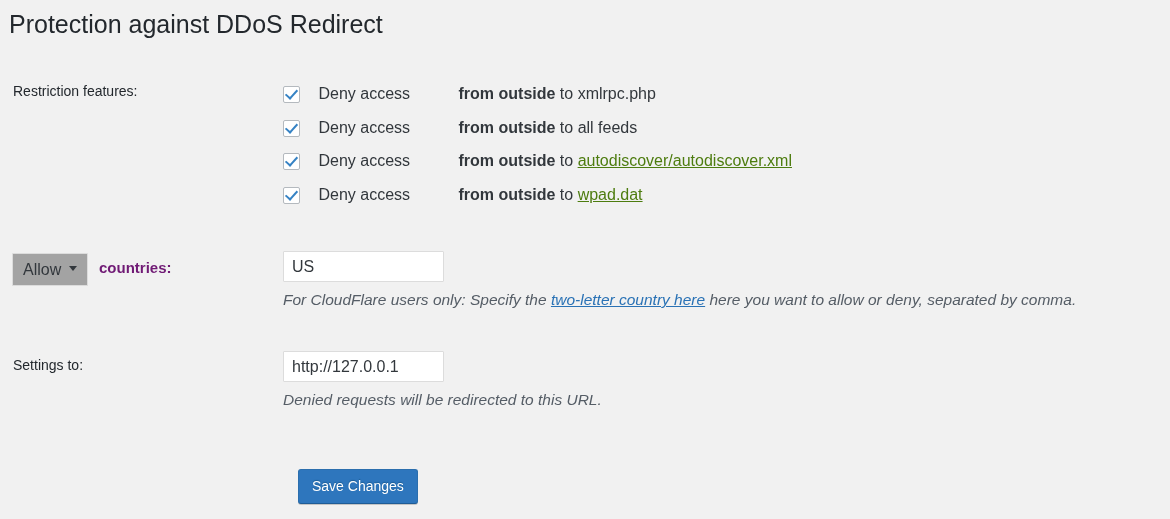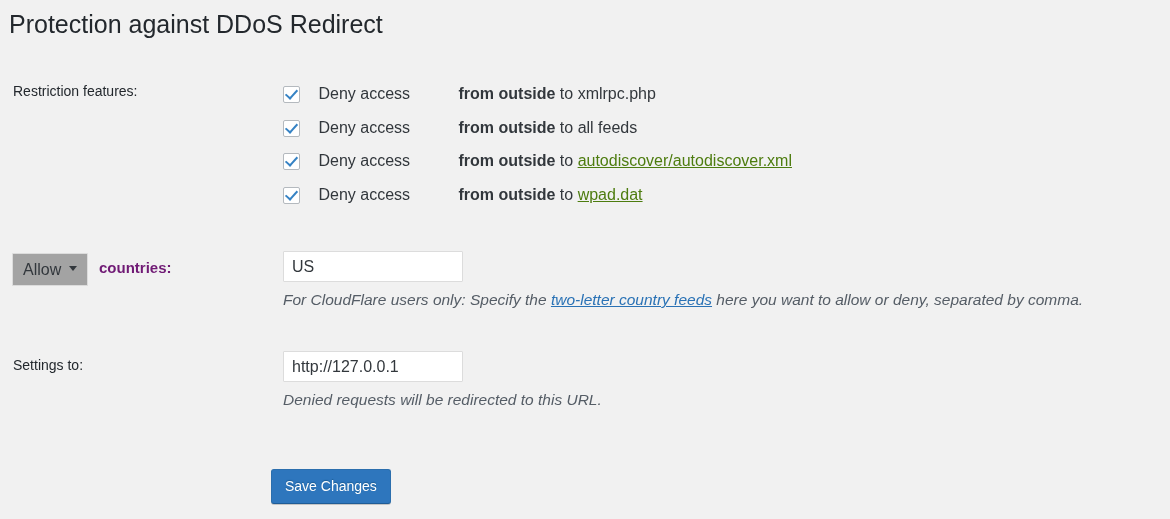--- a/index.html
+++ b/index.html
@@ -135,21 +135,21 @@
     left: 99px;
     top: 6px;
     font-size: 15px;
     font-weight: bold;
     color: #701a75;
     white-space: nowrap;
   }
 
   
   .text-input {
-    width: 180px;
+    width: 161px;
     height: 31px;
     box-sizing: border-box;
     background: #fff;
     border: 1px solid #dcdcdc;
     border-radius: 1px;
     padding: 0 8px;
     font-family: "Liberation Sans", sans-serif;
     font-size: 16px;
     color: #32373c;
     outline: none;
@@ -166,21 +166,21 @@
   }
   .help-text a {
     color: #2a72b5;
     text-decoration: underline;
     font-style: italic;
   }
 
   
   .submit-wrap {
     position: absolute;
-    left: 271px;
+    left: 298px;
     top: 469px;
     text-decoration: underline;
   }
   .button-primary {
     display: inline-block;
     background: #2e76bd;
     border: 1px solid #2b6ead;
     border-bottom-color: #1f5c96;
     border-radius: 3px;
     color: #fff;
@@ -230,21 +230,21 @@
 
   <div class="select-box">
     <span class="sel-text">Allow</span>
     <span class="sel-arrow"></span>
   </div>
 
   <div class="inline-label">countries:</div>
 
   <div class="row-field" style="top:-2px;">
     <input class="text-input" type="text" value="US" style="">
-    <div class="help-text"><span>For CloudFlare users only: Specify the </span><a href="#">two-letter country feeds</a><span> here you want to allow or deny, separated by comma.</span></div>
+    <div class="help-text"><span>For CloudFlare users only: Specify the </span><a href="#">two-letter country here</a><span> here you want to allow or deny, separated by comma.</span></div>
   </div>
 </div>
 
 <div class="form-row" style="top:357px;">
   <div class="row-label">Settings to:</div>
 
   <div class="row-field" style="top:-6px;">
     <input class="text-input" type="text" value="http://127.0.0.1" style="">
     <div class="help-text">Denied requests will be redirected to this URL.</div>
   </div>

